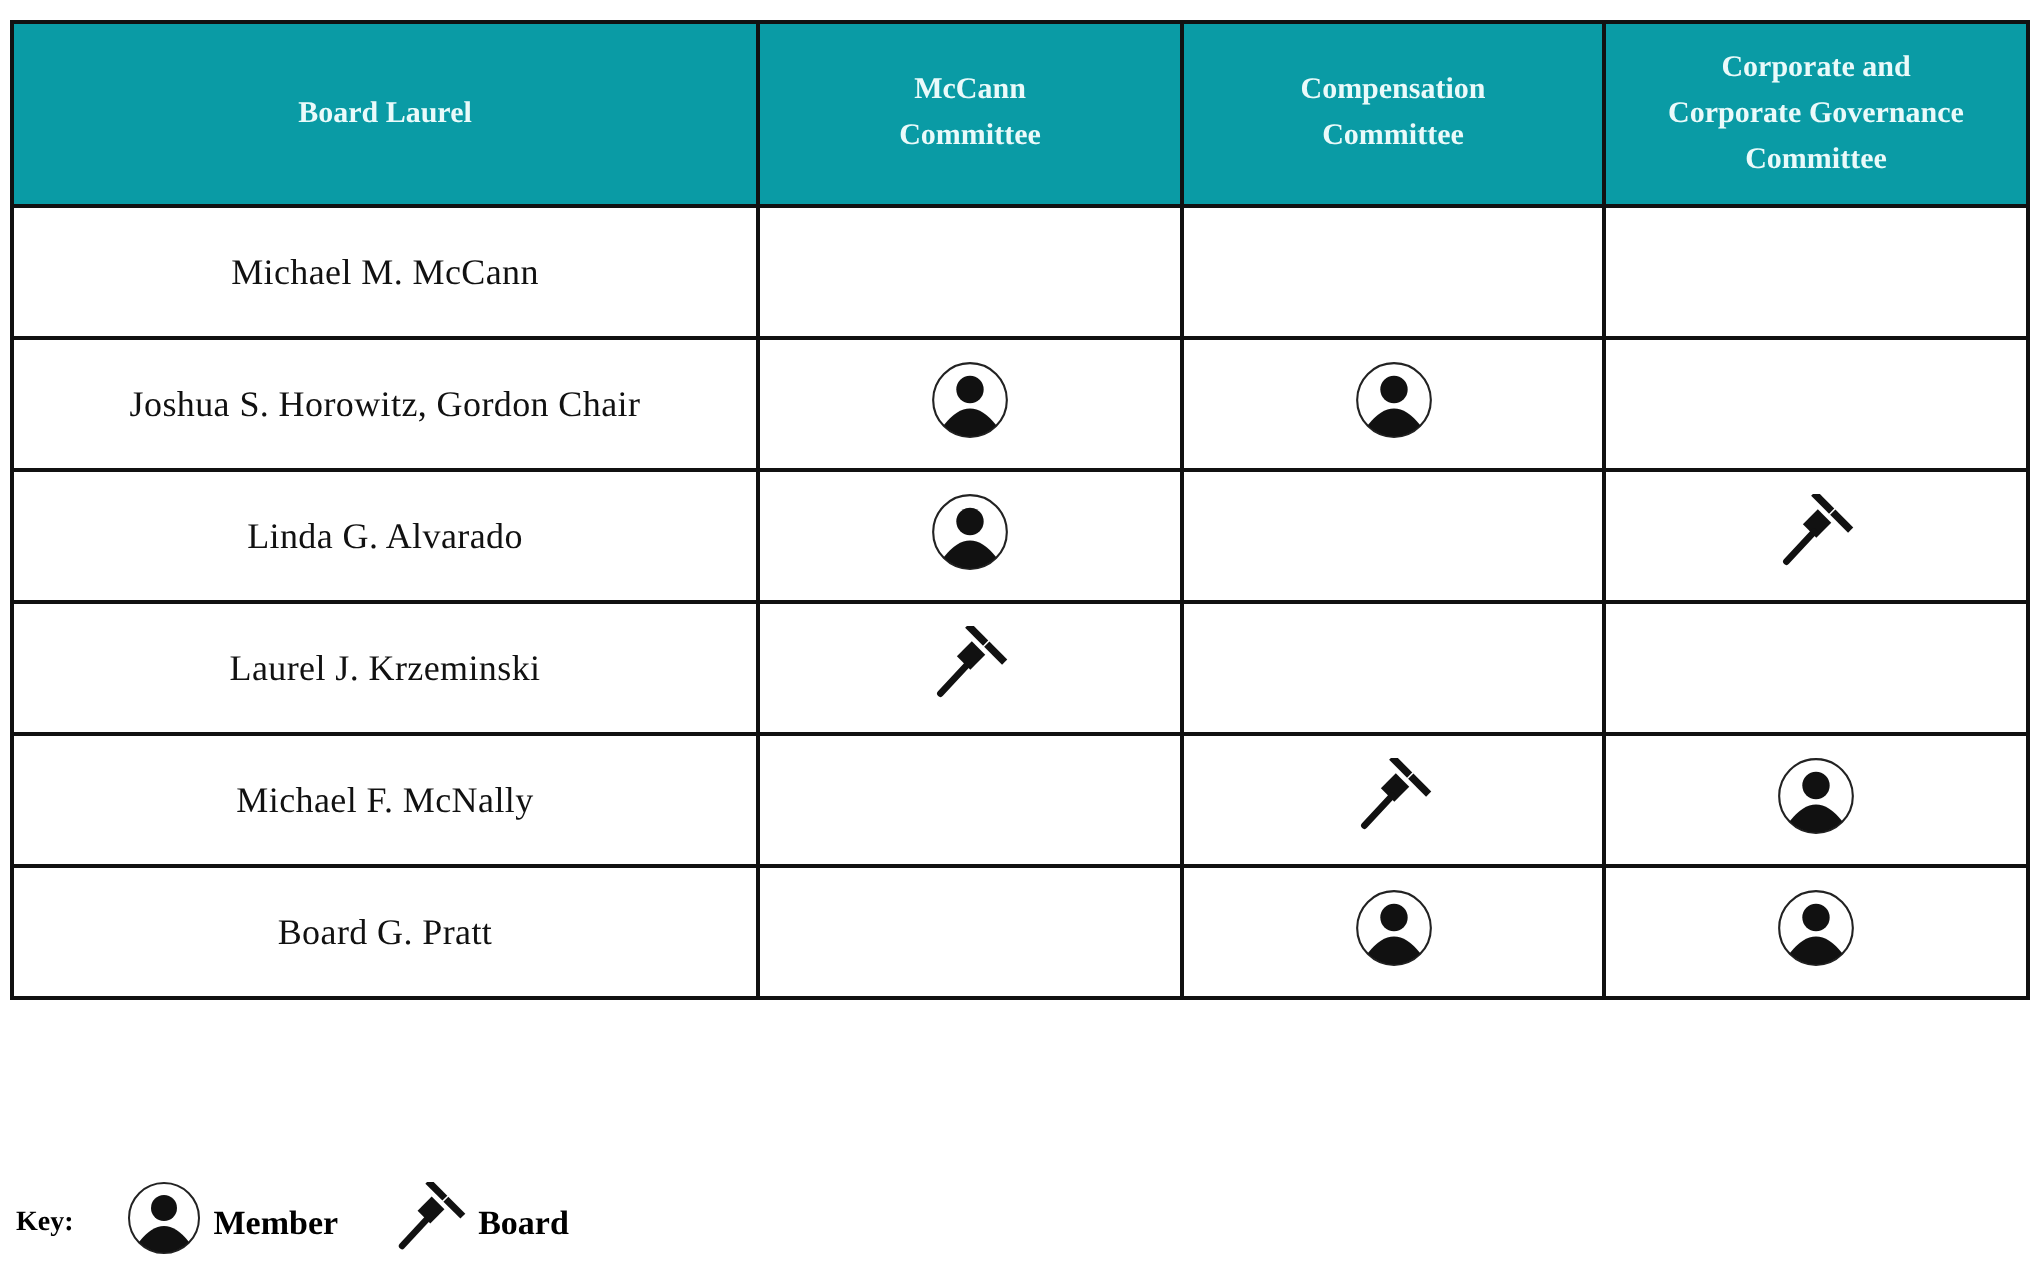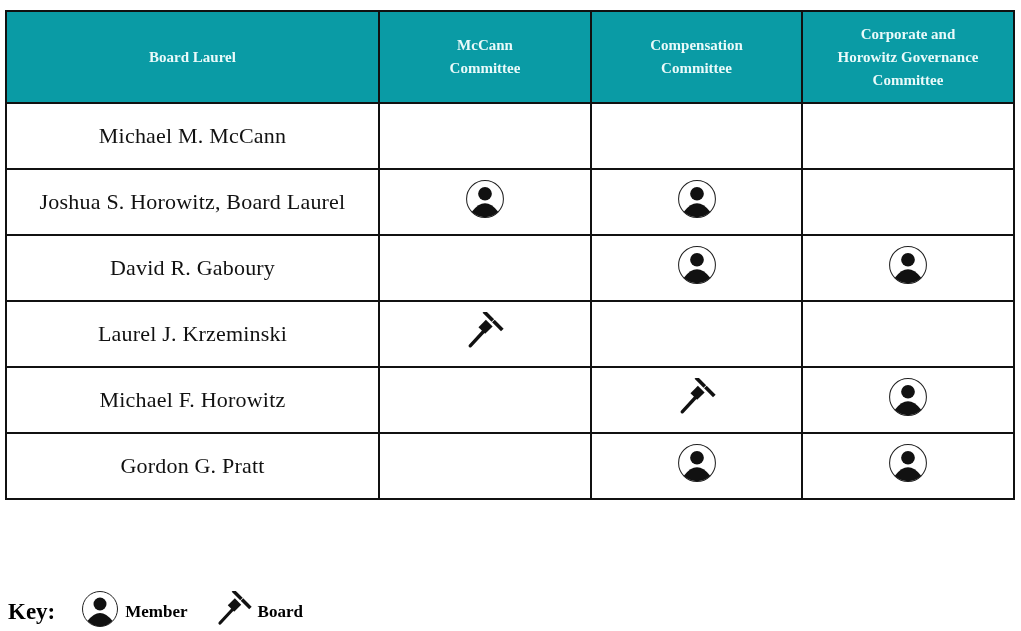--- a/index.html
+++ b/index.html
@@ -1,111 +1,114 @@
 <!DOCTYPE html>
 <html><head>
 <meta charset="utf-8">
 <style>
   html,body{margin:0;padding:0;background:#fff;}
   body{width:1021px;height:631px;position:relative;overflow:hidden;font-family:"Liberation Serif","DejaVu Serif",serif;}
   table{position:absolute;left:5px;top:10px;border-collapse:collapse;table-layout:fixed;width:1008px;}
   th,td{border:2px solid #111;text-align:center;vertical-align:middle;padding:0;}
   th{background:#0a9ba5;color:#eafafa;font-weight:bold;font-size:15px;line-height:23px;height:90px;}
-  td{height:64px;font-size:22px;color:#111;}
+  td{height:64px;font-size:18px;color:#111;}
   td.name{letter-spacing:0.2px;}
   .ic{display:inline-block;vertical-align:middle;}
   .key{position:absolute;left:8px;top:590px;display:flex;align-items:center;font-weight:bold;font-size:17px;}
-  .key .lbl{font-size:23px;margin-right:26px;}
+  .key .lbl{font-size:14px;margin-right:26px;}
   .key .txt{margin-left:6px;margin-right:28px;}
 </style>
 </head>
 <body>
 
 <table>
   <colgroup>
       <col style="width:373px">
       <col style="width:212px">
       <col style="width:211px">
       <col style="width:212px">
     </colgroup>
   <thead>
     <tr>
       <th><span>Board Laurel</span></th>
       <th><span>McCann</span><br><span>Committee</span></th>
       <th><span>Compensation</span><br><span>Committee</span></th>
-      <th><span>Corporate and</span><br><span>Horowitz Governance</span><br><span>Committee</span></th>
+      <th><span>Corporate and</span><br><span>Corporate Governance</span><br><span>Committee</span></th>
     </tr>
   </thead>
   <tbody id="tbody">
       <tr>
         <td class="name">Michael M. McCann</td>
         <td></td>
         <td></td>
         <td></td>
       </tr>
       <tr>
-        <td class="name">Joshua S. Horowitz, Board Laurel</td>
+        <td class="name">Joshua S. Horowitz, Gordon Chair</td>
         <td><span class="ic"><svg width="40" height="40" viewBox="0 0 38 38">
               <circle cx="19" cy="19" r="17.5" fill="#fff" stroke="#222" stroke-width="1"></circle>
               <circle cx="19" cy="14" r="6.5" fill="#111"></circle>
               <path d="M6.5 31 Q19 15 31.5 31 A17.5 17.5 0 0 1 6.5 31Z" fill="#111"></path>
             </svg></span></td>
         <td><span class="ic"><svg width="40" height="40" viewBox="0 0 38 38">
               <circle cx="19" cy="19" r="17.5" fill="#fff" stroke="#222" stroke-width="1"></circle>
               <circle cx="19" cy="14" r="6.5" fill="#111"></circle>
               <path d="M6.5 31 Q19 15 31.5 31 A17.5 17.5 0 0 1 6.5 31Z" fill="#111"></path>
             </svg></span></td>
         <td></td>
       </tr>
       <tr>
-        <td class="name">David R. Gaboury</td>
-        <td></td>
+        <td class="name">Linda G. Alvarado</td>
         <td><span class="ic"><svg width="40" height="40" viewBox="0 0 38 38">
               <circle cx="19" cy="19" r="17.5" fill="#fff" stroke="#222" stroke-width="1"></circle>
               <circle cx="19" cy="14" r="6.5" fill="#111"></circle>
               <path d="M6.5 31 Q19 15 31.5 31 A17.5 17.5 0 0 1 6.5 31Z" fill="#111"></path>
             </svg></span></td>
-        <td><span class="ic"><svg width="40" height="40" viewBox="0 0 38 38">
-              <circle cx="19" cy="19" r="17.5" fill="#fff" stroke="#222" stroke-width="1"></circle>
-              <circle cx="19" cy="14" r="6.5" fill="#111"></circle>
-              <path d="M6.5 31 Q19 15 31.5 31 A17.5 17.5 0 0 1 6.5 31Z" fill="#111"></path>
+        <td></td>
+        <td><span class="ic"><svg width="38" height="38" viewBox="0 0 36 36">
+              <g fill="#111">
+                <rect x="14" y="9" width="9" height="10" transform="rotate(45 18.5 14)"></rect>
+                <rect x="15" y="2" width="12" height="3.5" transform="rotate(45 21 4)"></rect>
+                <rect x="24" y="11" width="12" height="3.5" transform="rotate(45 30 13)"></rect>
+              </g>
+              <line x1="4" y1="32" x2="17" y2="18" stroke="#111" stroke-width="3.2" stroke-linecap="round"></line>
             </svg></span></td>
       </tr>
       <tr>
         <td class="name">Laurel J. Krzeminski</td>
         <td><span class="ic"><svg width="38" height="38" viewBox="0 0 36 36">
               <g fill="#111">
                 <rect x="14" y="9" width="9" height="10" transform="rotate(45 18.5 14)"></rect>
                 <rect x="15" y="2" width="12" height="3.5" transform="rotate(45 21 4)"></rect>
                 <rect x="24" y="11" width="12" height="3.5" transform="rotate(45 30 13)"></rect>
               </g>
               <line x1="4" y1="32" x2="17" y2="18" stroke="#111" stroke-width="3.2" stroke-linecap="round"></line>
             </svg></span></td>
         <td></td>
         <td></td>
       </tr>
       <tr>
-        <td class="name">Michael F. Horowitz</td>
+        <td class="name">Michael F. McNally</td>
         <td></td>
         <td><span class="ic"><svg width="38" height="38" viewBox="0 0 36 36">
               <g fill="#111">
                 <rect x="14" y="9" width="9" height="10" transform="rotate(45 18.5 14)"></rect>
                 <rect x="15" y="2" width="12" height="3.5" transform="rotate(45 21 4)"></rect>
                 <rect x="24" y="11" width="12" height="3.5" transform="rotate(45 30 13)"></rect>
               </g>
               <line x1="4" y1="32" x2="17" y2="18" stroke="#111" stroke-width="3.2" stroke-linecap="round"></line>
             </svg></span></td>
         <td><span class="ic"><svg width="40" height="40" viewBox="0 0 38 38">
               <circle cx="19" cy="19" r="17.5" fill="#fff" stroke="#222" stroke-width="1"></circle>
               <circle cx="19" cy="14" r="6.5" fill="#111"></circle>
               <path d="M6.5 31 Q19 15 31.5 31 A17.5 17.5 0 0 1 6.5 31Z" fill="#111"></path>
             </svg></span></td>
       </tr>
       <tr>
-        <td class="name">Gordon G. Pratt</td>
+        <td class="name">Board G. Pratt</td>
         <td></td>
         <td><span class="ic"><svg width="40" height="40" viewBox="0 0 38 38">
               <circle cx="19" cy="19" r="17.5" fill="#fff" stroke="#222" stroke-width="1"></circle>
               <circle cx="19" cy="14" r="6.5" fill="#111"></circle>
               <path d="M6.5 31 Q19 15 31.5 31 A17.5 17.5 0 0 1 6.5 31Z" fill="#111"></path>
             </svg></span></td>
         <td><span class="ic"><svg width="40" height="40" viewBox="0 0 38 38">
               <circle cx="19" cy="19" r="17.5" fill="#fff" stroke="#222" stroke-width="1"></circle>
               <circle cx="19" cy="14" r="6.5" fill="#111"></circle>
               <path d="M6.5 31 Q19 15 31.5 31 A17.5 17.5 0 0 1 6.5 31Z" fill="#111"></path>

